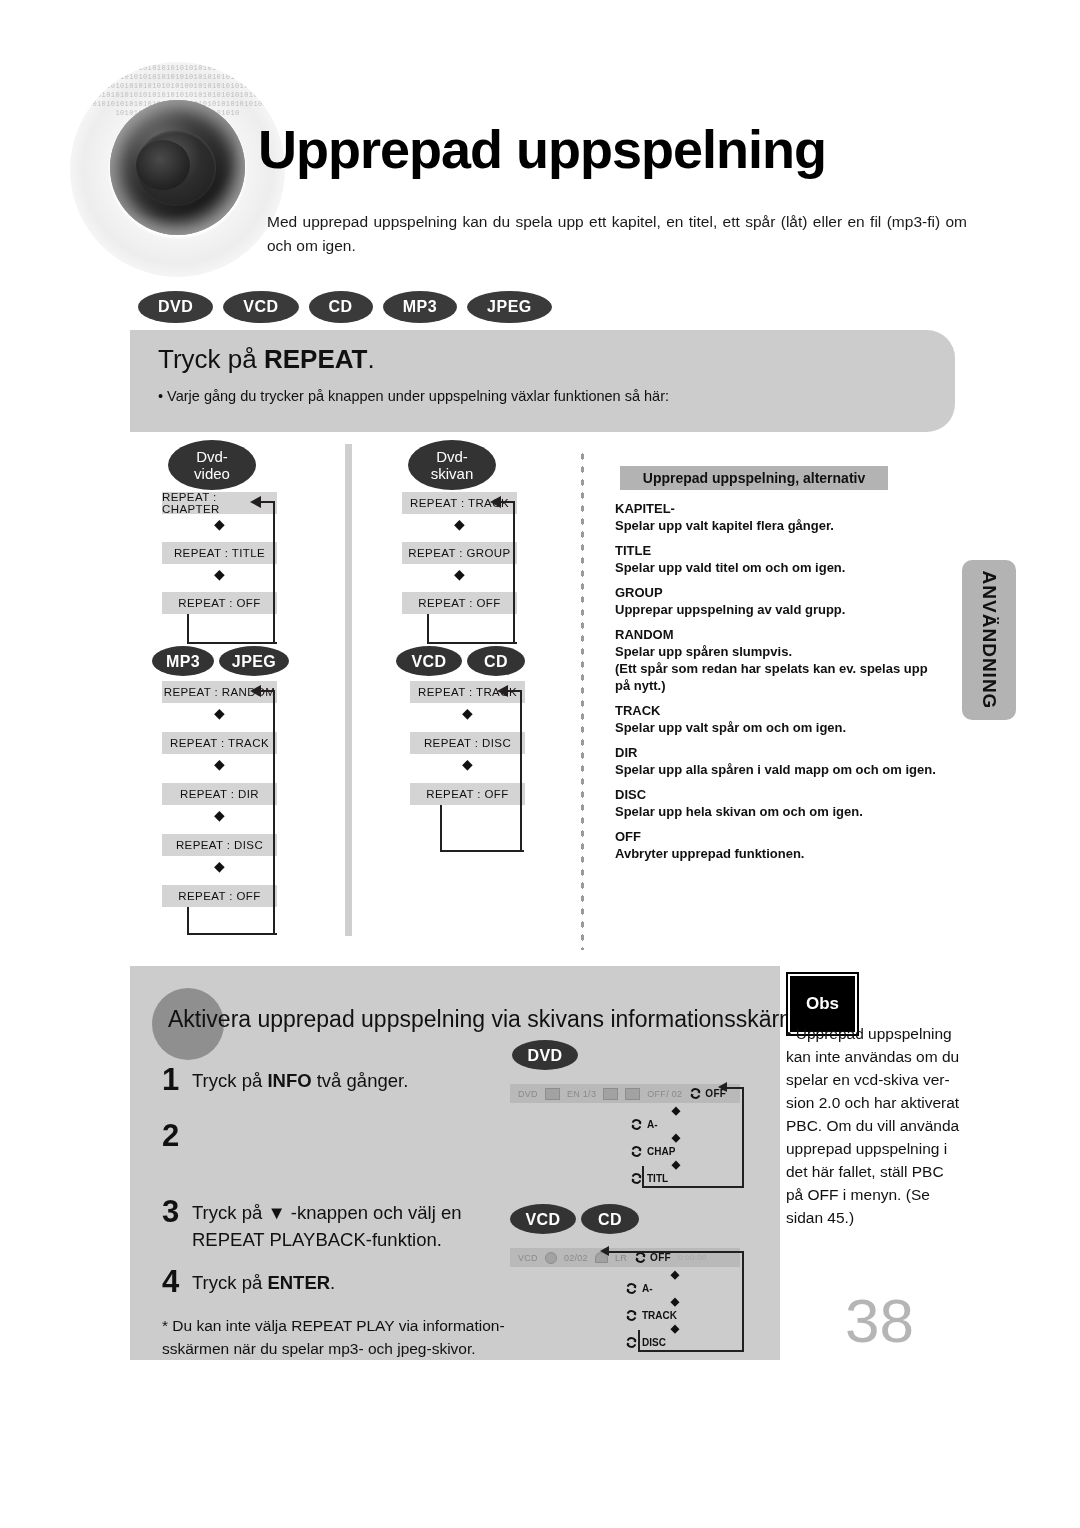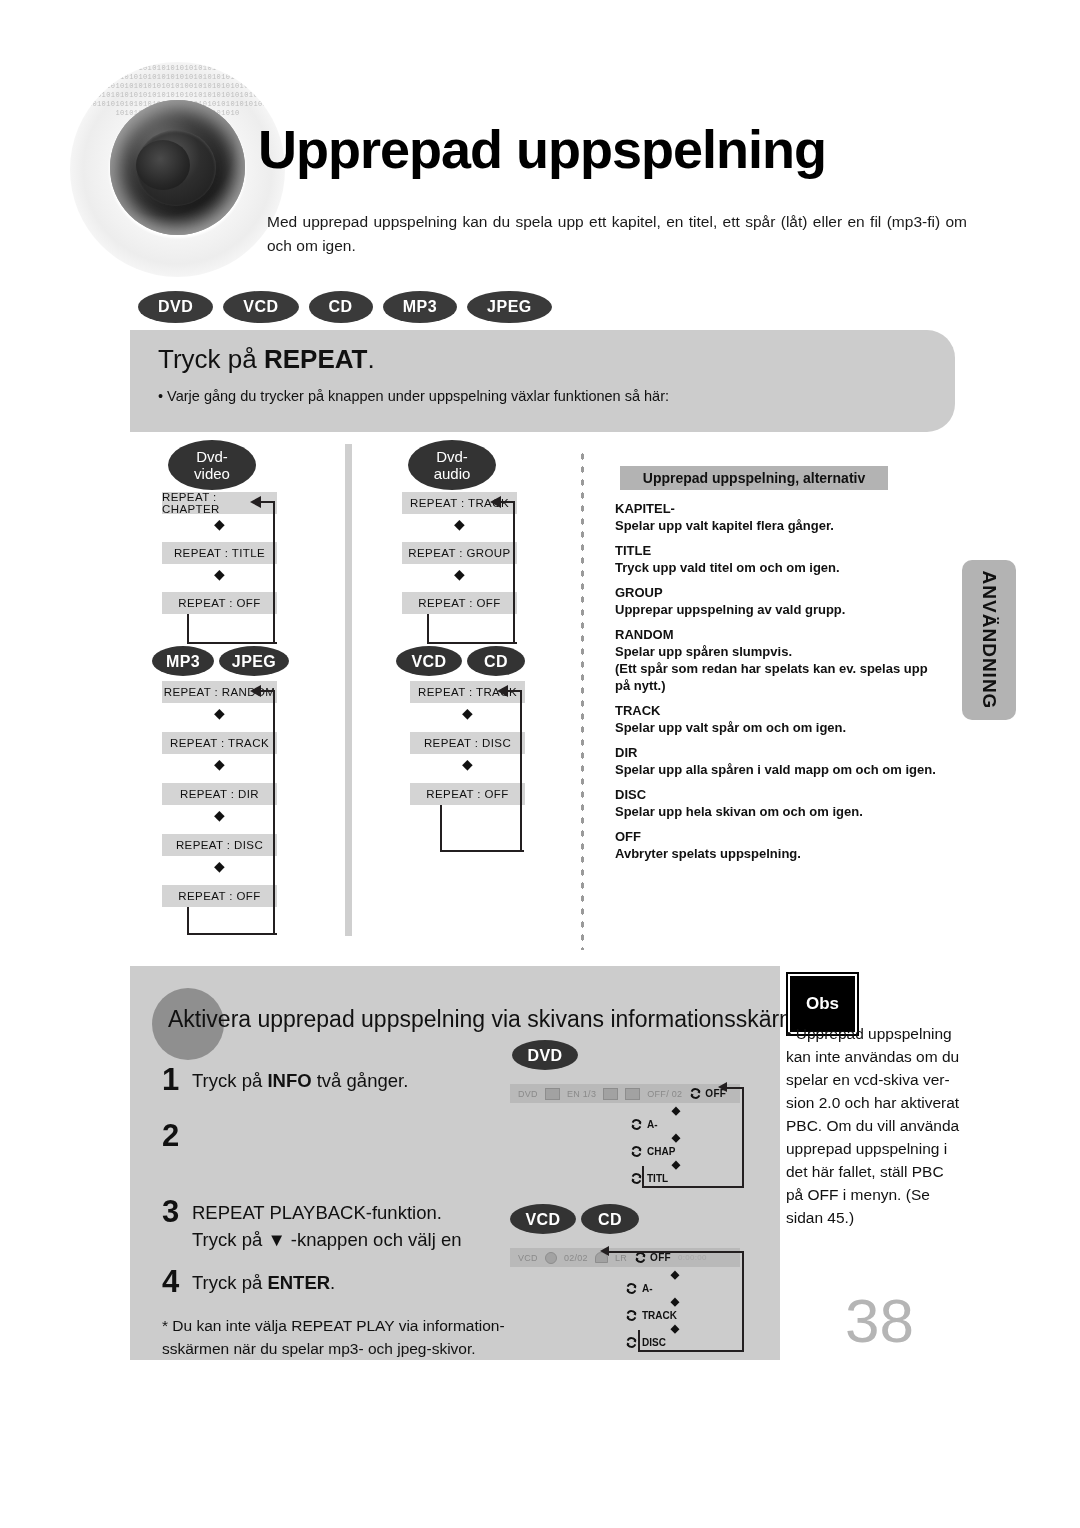--- a/index.html
+++ b/index.html
@@ -193,21 +193,21 @@
     <div class="rbox" style="left:32px;top:110px;">REPEAT : TITLE</div>
     <div class="diam" style="left:84px;top:137px;">◆</div>
     <div class="rbox" style="left:32px;top:160px;">REPEAT : OFF</div>
     <div class="loop" style="left:57px;top:182px;width:88px;height:28px;border-top:none;border-right:none;border-left:2.5px solid #231f20;border-bottom:2.5px solid #231f20;"></div>
     <div class="loop" style="left:143px;top:71px;width:0;height:139px;border:none;border-left:2.5px solid #231f20;"></div>
     <div class="loop" style="left:130px;top:69px;width:15px;height:0;border:none;border-top:2.5px solid #231f20;"></div>
     <div class="arrowhead" style="left:120px;top:64px;"></div>
 
     <div class="discpill" style="left:278px;top:8px;width:88px;height:50px;flex-direction:column;">
       <span>Dvd-</span>
-      <span>audio</span>
+      <span>skivan</span>
     </div>
     <div class="rbox" style="left:272px;top:60px;">REPEAT : TRACK</div>
     <div class="diam" style="left:324px;top:87px;">◆</div>
     <div class="rbox" style="left:272px;top:110px;">REPEAT : GROUP</div>
     <div class="diam" style="left:324px;top:137px;">◆</div>
     <div class="rbox" style="left:272px;top:160px;">REPEAT : OFF</div>
     <div class="loop" style="left:297px;top:182px;width:88px;height:28px;border-top:none;border-right:none;border-left:2.5px solid #231f20;border-bottom:2.5px solid #231f20;"></div>
     <div class="loop" style="left:383px;top:71px;width:0;height:139px;border:none;border-left:2.5px solid #231f20;"></div>
     <div class="loop" style="left:370px;top:69px;width:15px;height:0;border:none;border-top:2.5px solid #231f20;"></div>
     <div class="arrowhead" style="left:360px;top:64px;"></div>
@@ -244,21 +244,21 @@
   <div class="dots"></div>
 
   <div class="alt-head">Upprepad uppspelning, alternativ</div>
   <div class="alt-list">
     <div class="alt-item">
       <span class="alt-term">KAPITEL-</span>
       <span class="alt-desc">Spelar upp valt kapitel flera gånger.</span>
     </div>
     <div class="alt-item">
       <span class="alt-term">TITLE</span>
-      <span class="alt-desc">Tryck upp vald titel om och om igen.</span>
+      <span class="alt-desc">Spelar upp vald titel om och om igen.</span>
     </div>
     <div class="alt-item">
       <span class="alt-term">GROUP</span>
       <span class="alt-desc">Upprepar uppspelning av vald grupp.</span>
     </div>
     <div class="alt-item">
       <span class="alt-term">RANDOM</span>
       <span class="alt-desc" style="white-space:pre-line">Spelar upp spåren slumpvis.
 (Ett spår som redan har spelats kan ev. spelas upp på nytt.)</span>
     </div>
@@ -269,43 +269,43 @@
     <div class="alt-item">
       <span class="alt-term">DIR</span>
       <span class="alt-desc">Spelar upp alla spåren i vald mapp om och om igen.</span>
     </div>
     <div class="alt-item">
       <span class="alt-term">DISC</span>
       <span class="alt-desc">Spelar upp hela skivan om och om igen.</span>
     </div>
     <div class="alt-item">
       <span class="alt-term">OFF</span>
-      <span class="alt-desc">Avbryter spelats uppspelning.</span>
+      <span class="alt-desc">Avbryter upprepad funktionen.</span>
     </div>
   </div>
 
   <div class="sidetab">
     <span>ANVÄNDNING</span>
   </div>
 
   <div class="bottom">
     <div class="bcircle"></div>
     <div class="bhead">Aktivera upprepad uppspelning via skivans informationsskärm</div>
 
     <div class="stepnum" style="left:32px;top:96px;">1</div>
     <div class="stepbody" style="left:62px;top:101px;">
       <span>Tryck på </span><b>INFO</b><span> två gånger.</span>
     </div>
 
     <div class="stepnum" style="left:32px;top:152px;">2</div>
 
     <div class="stepnum" style="left:32px;top:228px;">3</div>
     <div class="stepbody" style="left:62px;top:233px;">
+      <div>Tryck på ▼ -knappen och välj en</div>
       <div>REPEAT PLAYBACK-funktion.</div>
-      <div>Tryck på ▼ -knappen och välj en</div>
     </div>
 
     <div class="stepnum" style="left:32px;top:298px;">4</div>
     <div class="stepbody" style="left:62px;top:303px;">
       <span>Tryck på </span><b>ENTER</b><span>.</span>
     </div>
 
     <div class="starnote" style="left:32px;top:348px;white-space:pre-line;">* Du kan inte välja REPEAT PLAY via information-
    sskärmen när du spelar mp3- och jpeg-skivor.</div>
 

